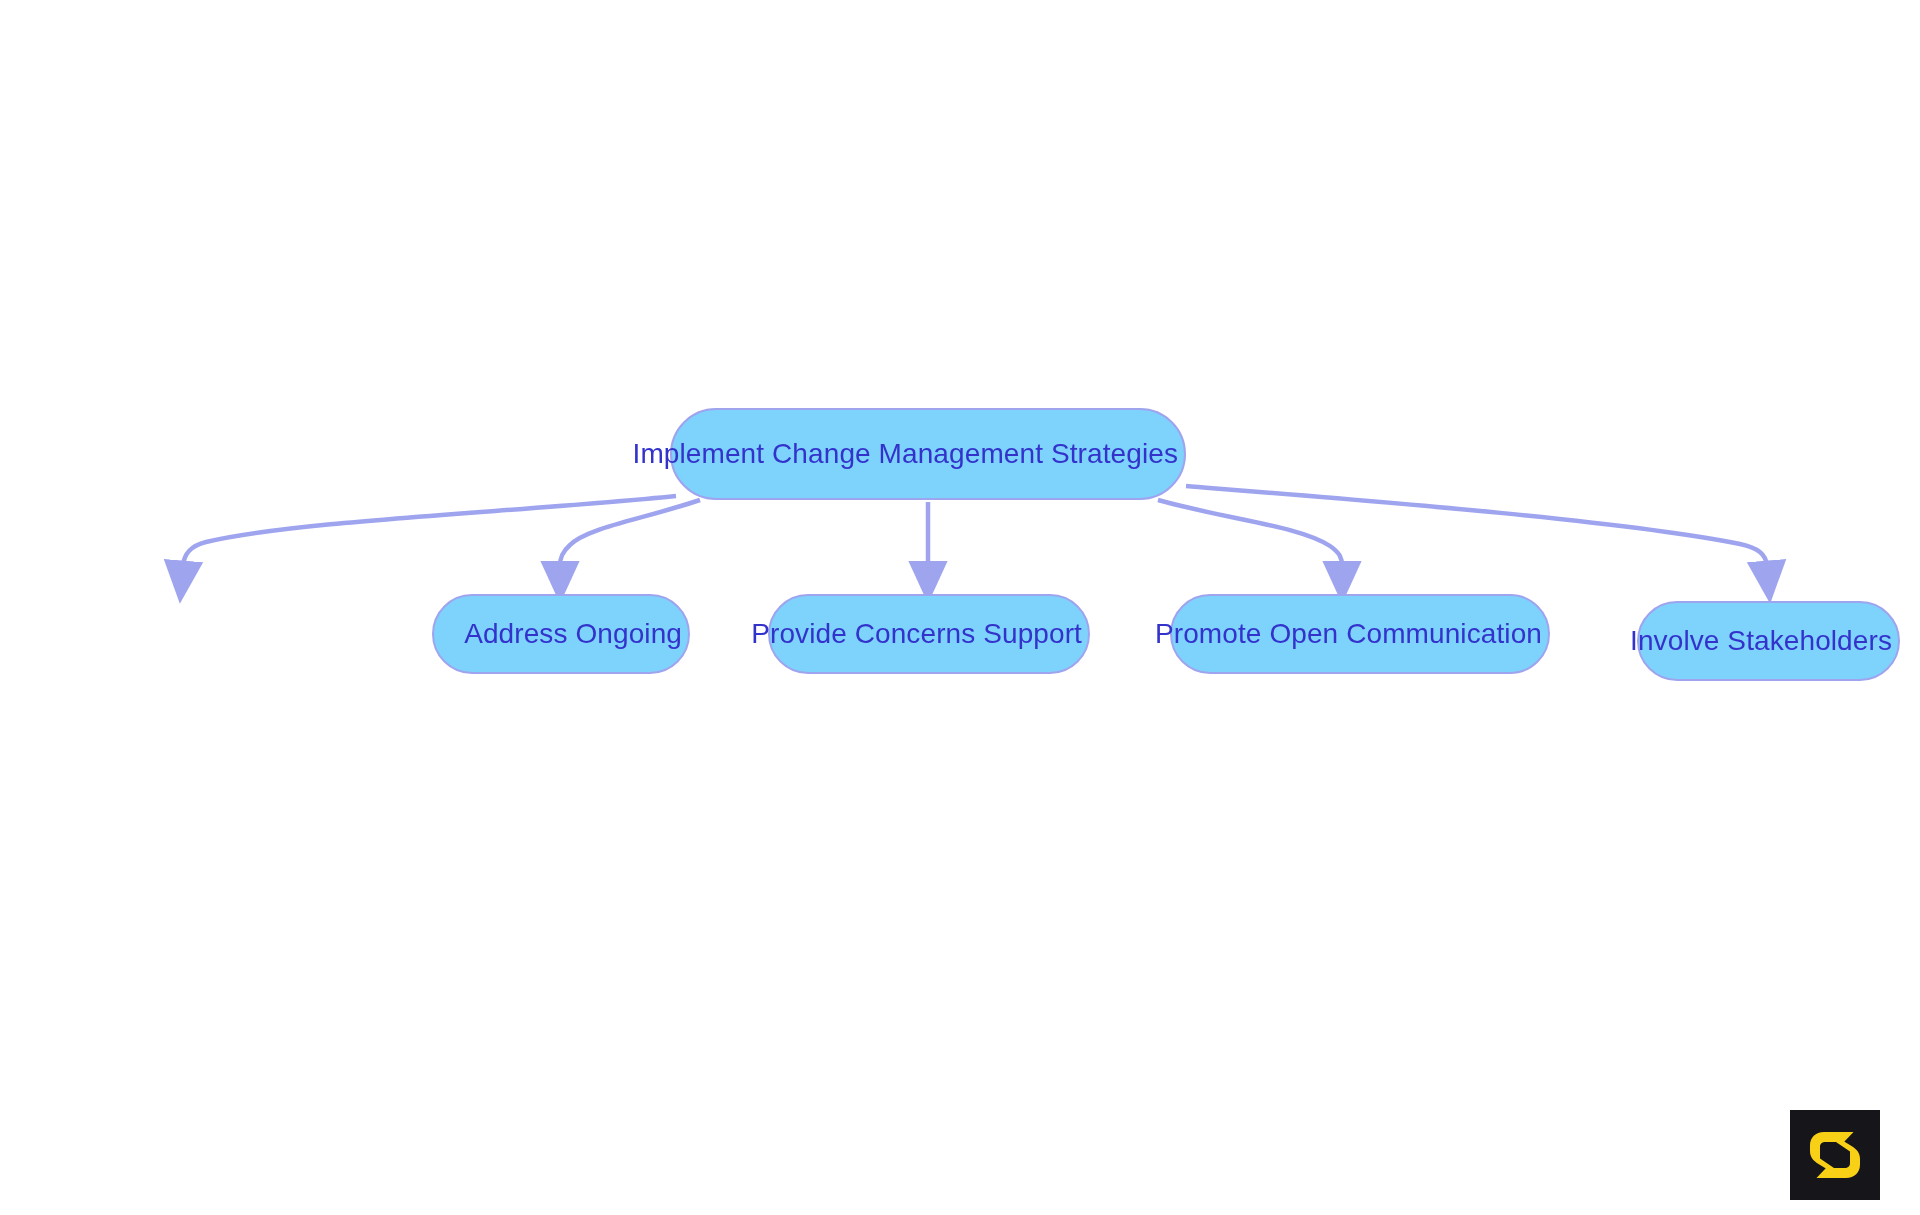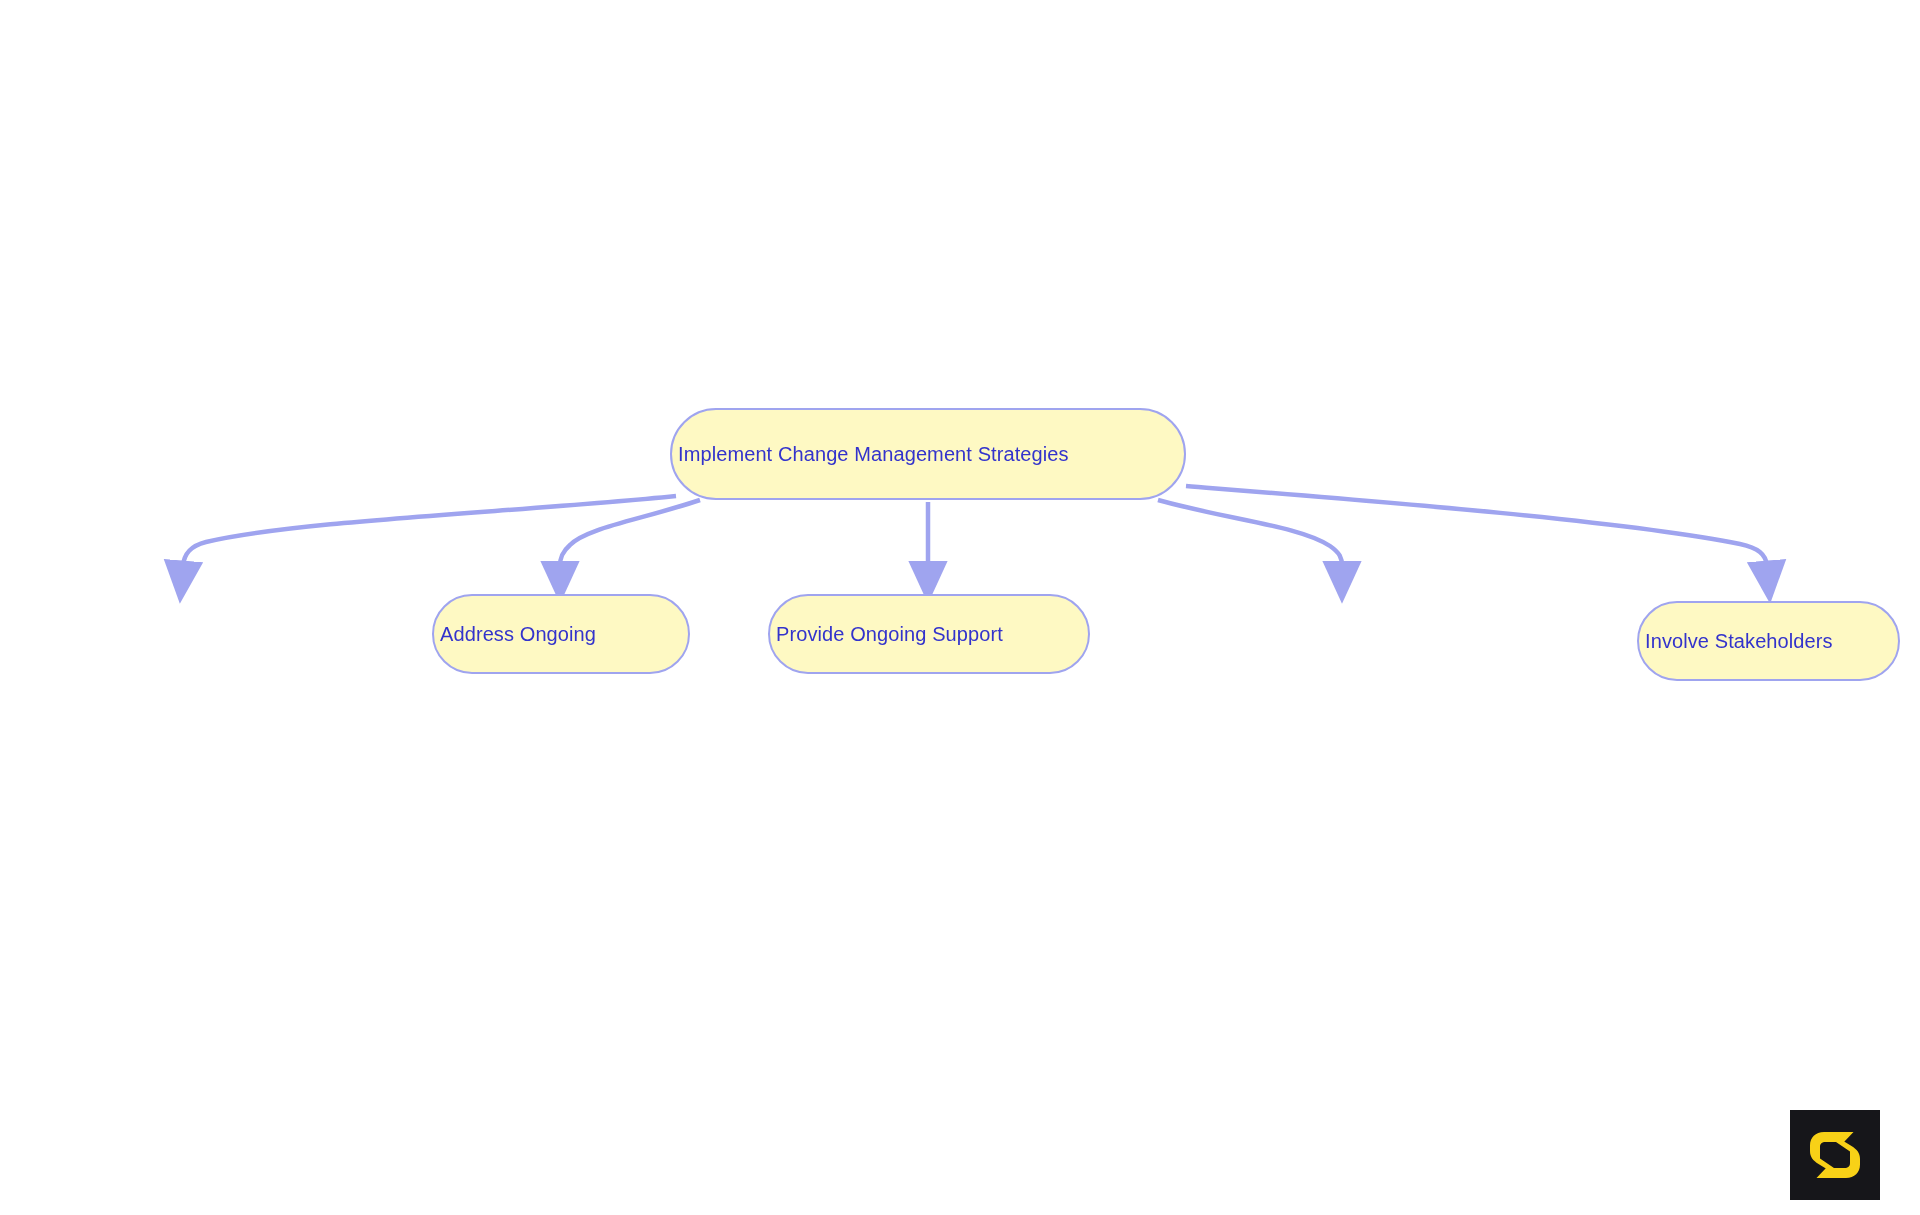--- a/index.html
+++ b/index.html
@@ -30,26 +30,26 @@
     width: 1920px;
     height: 1215px;
     pointer-events: none;
   }
 
   .node {
     position: absolute;
     box-sizing: border-box;
     display: flex;
     align-items: center;
-    justify-content: flex-start;
-    background: #fef9c3;
+    justify-content: flex-end;
+    background: #7dd3fc;
     border: 2px solid #9fa4ef;
     border-radius: 100px;
     color: #3333cc;
-    font-size: 20px;
+    font-size: 28px;
     font-weight: 400;
     letter-spacing: 0.1px;
     white-space: nowrap;
     font-family: "Liberation Sans", sans-serif;
   }
 
   .node-label {
     display: block;
     line-height: 1;
     padding: 0 6px;
@@ -132,23 +132,26 @@
   <div class="node" id="node-root">
     <span class="node-label">Implement Change Management Strategies</span>
   </div>
 
 
   <div class="node" id="node-child-1">
     <span class="node-label">Address Ongoing</span>
   </div>
 
   <div class="node" id="node-child-2">
-    <span class="node-label">Provide Ongoing Support</span>
+    <span class="node-label">Provide Concerns Support</span>
   </div>
 
+  <div class="node" id="node-child-3">
+    <span class="node-label">Promote Open Communication</span>
+  </div>
 
   <div class="node" id="node-child-4">
     <span class="node-label">Involve Stakeholders</span>
   </div>
 
   <div id="watermark-logo">
     <svg width="90" height="90" viewBox="0 0 90 90" xmlns="http://www.w3.org/2000/svg">
       <path d="M63.5 22 L34 22 C25.5 22 20 27.5 20 35.5 L20 41 C20 47 23 50.5 28.5 54 L44 63.5 L44 58 L30 48.5 L30 37 C30 33.5 32 32 35.5 32 L54 32 Z" fill="#f8d117"></path>
       <path d="M26.5 68 L56 68 C64.5 68 70 62.5 70 54.5 L70 49 C70 43 67 39.5 61.5 36 L46 26.5 L46 32 L60 41.5 L60 53 C60 56.5 58 58 54.5 58 L36 58 Z" fill="#f8d117"></path>
     </svg>

